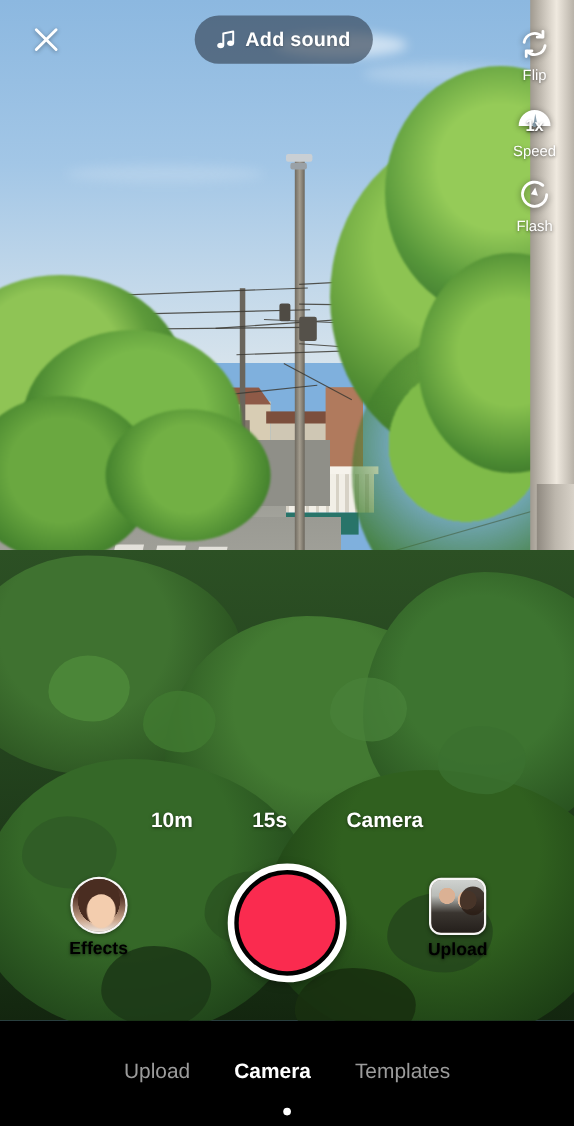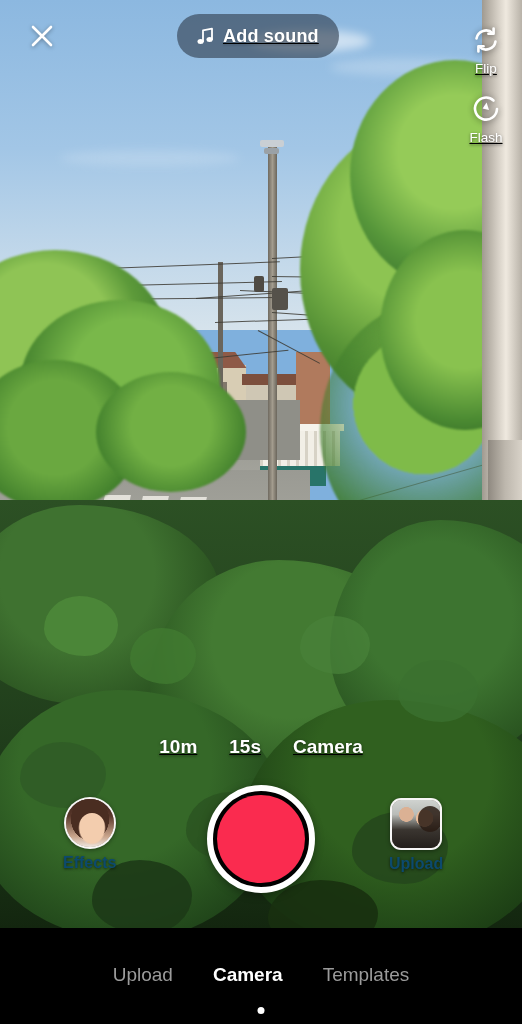--- a/index.html
+++ b/index.html
@@ -106,21 +106,21 @@
     position:absolute; width:2px; background:#2a2a26;
   }
   .fence {
     position:absolute; background:#e9e6dd;
   }
   .green-awn {
     position:absolute; background:#1f6e5c; opacity:.9;
   }
 
   
-  .ui { position:absolute;text-decoration:underline; }
+  .ui { position:absolute; }
 
   
   #close-btn {
     left:24px; top:18px; width:36px; height:36px;
     display:flex; align-items:center; justify-content:center;
     cursor:pointer;
   }
   #close-btn svg { filter:drop-shadow(0 1px 2px rgba(0,0,0,.35)); }
 
   
@@ -164,21 +164,21 @@
     position:absolute; left:0; right:0; top:17px;
     text-align:center;
     color:#fff; font-size:15px; font-weight:700;
     text-shadow:0 1px 2px rgba(0,0,0,.6);
   }
 
   
   #mode-bar {
     left:0; top:729px; width:522px;
     display:flex; align-items:center; justify-content:center;
-    gap:6px;
+    gap:28px;
   }
   .mode-item {
     color:#fff; font-size:19px; font-weight:700;
     padding:7px 13px; border-radius:18px;
     text-shadow:0 1px 3px rgba(0,0,0,.55);
     cursor:pointer; white-space:nowrap;
   }
   .mode-item.active {
     background:#fff; color:#161616;
     text-shadow:none;
@@ -214,21 +214,21 @@
   .thumb {
     width:52px; height:52px; border-radius:11px;
     border:2px solid rgba(255,255,255,.92);
     overflow:hidden; position:relative;
     box-shadow:0 1px 4px rgba(0,0,0,.4);
     background:#9a8d83;
   }
   .thumb.round { border-radius:26px; }
   .action-label {
     margin-top:6px;
-    color:#0c4a6e; font-size:16px; font-weight:700;
+    color:#000000; font-size:16px; font-weight:700;
     text-shadow:0 1px 3px rgba(0,0,0,.6);
     line-height:1;
   }
 
   
   .face-a {
     position:absolute; inset:0;
     background:
       radial-gradient(circle at 50% 62%, #f0c6a8 0 26%, transparent 27%),
       radial-gradient(ellipse 27px 30px at 50% 42%, #4a2d21 0 70%, transparent 71%),
@@ -410,20 +410,31 @@
           <svg width="32" height="32" viewBox="0 0 32 32">
             <path d="M6.5 14.5a9.6 9.6 0 0 1 16.3-5.2" stroke="#fff" stroke-width="2.6" fill="none" stroke-linecap="round"></path>
             <path d="M25.5 17.5a9.6 9.6 0 0 1-16.3 5.2" stroke="#fff" stroke-width="2.6" fill="none" stroke-linecap="round"></path>
             <path d="M23.6 4.6v5.2h-5.2" stroke="#fff" stroke-width="2.6" fill="none" stroke-linecap="round" stroke-linejoin="round"></path>
             <path d="M8.4 27.4v-5.2h5.2" stroke="#fff" stroke-width="2.6" fill="none" stroke-linecap="round" stroke-linejoin="round"></path>
           </svg>
         </div>
         <span class="side-label">Flip</span>
       </div>
 
+      <div class="side-item">
+        <div class="side-icon">
+          <svg width="34" height="30" viewBox="0 0 34 30">
+            <path d="M2.5 20.5a14.5 14.5 0 0 1 29 0z" fill="#fff"></path>
+            <path d="M17.6 9.5l-1.6 9.5 3.4 0z" fill="#8aa0ae"></path>
+            <circle cx="17" cy="19.4" r="2" fill="#8aa0ae"></circle>
+          </svg>
+          <span class="speed-text">1x</span>
+        </div>
+        <span class="side-label">Speed</span>
+      </div>
 
 
 
       <div class="side-item">
         <div class="side-icon">
           <svg width="32" height="32" viewBox="0 0 32 32">
             <path d="M23.5 7.5A11 11 0 1 0 27 16" stroke="#fff" stroke-width="2.6" fill="none" stroke-linecap="round"></path>
             <path d="M16.6 9.4l2.4 7.6-6.4-1.4z" fill="#fff"></path>
           </svg>
         </div>

